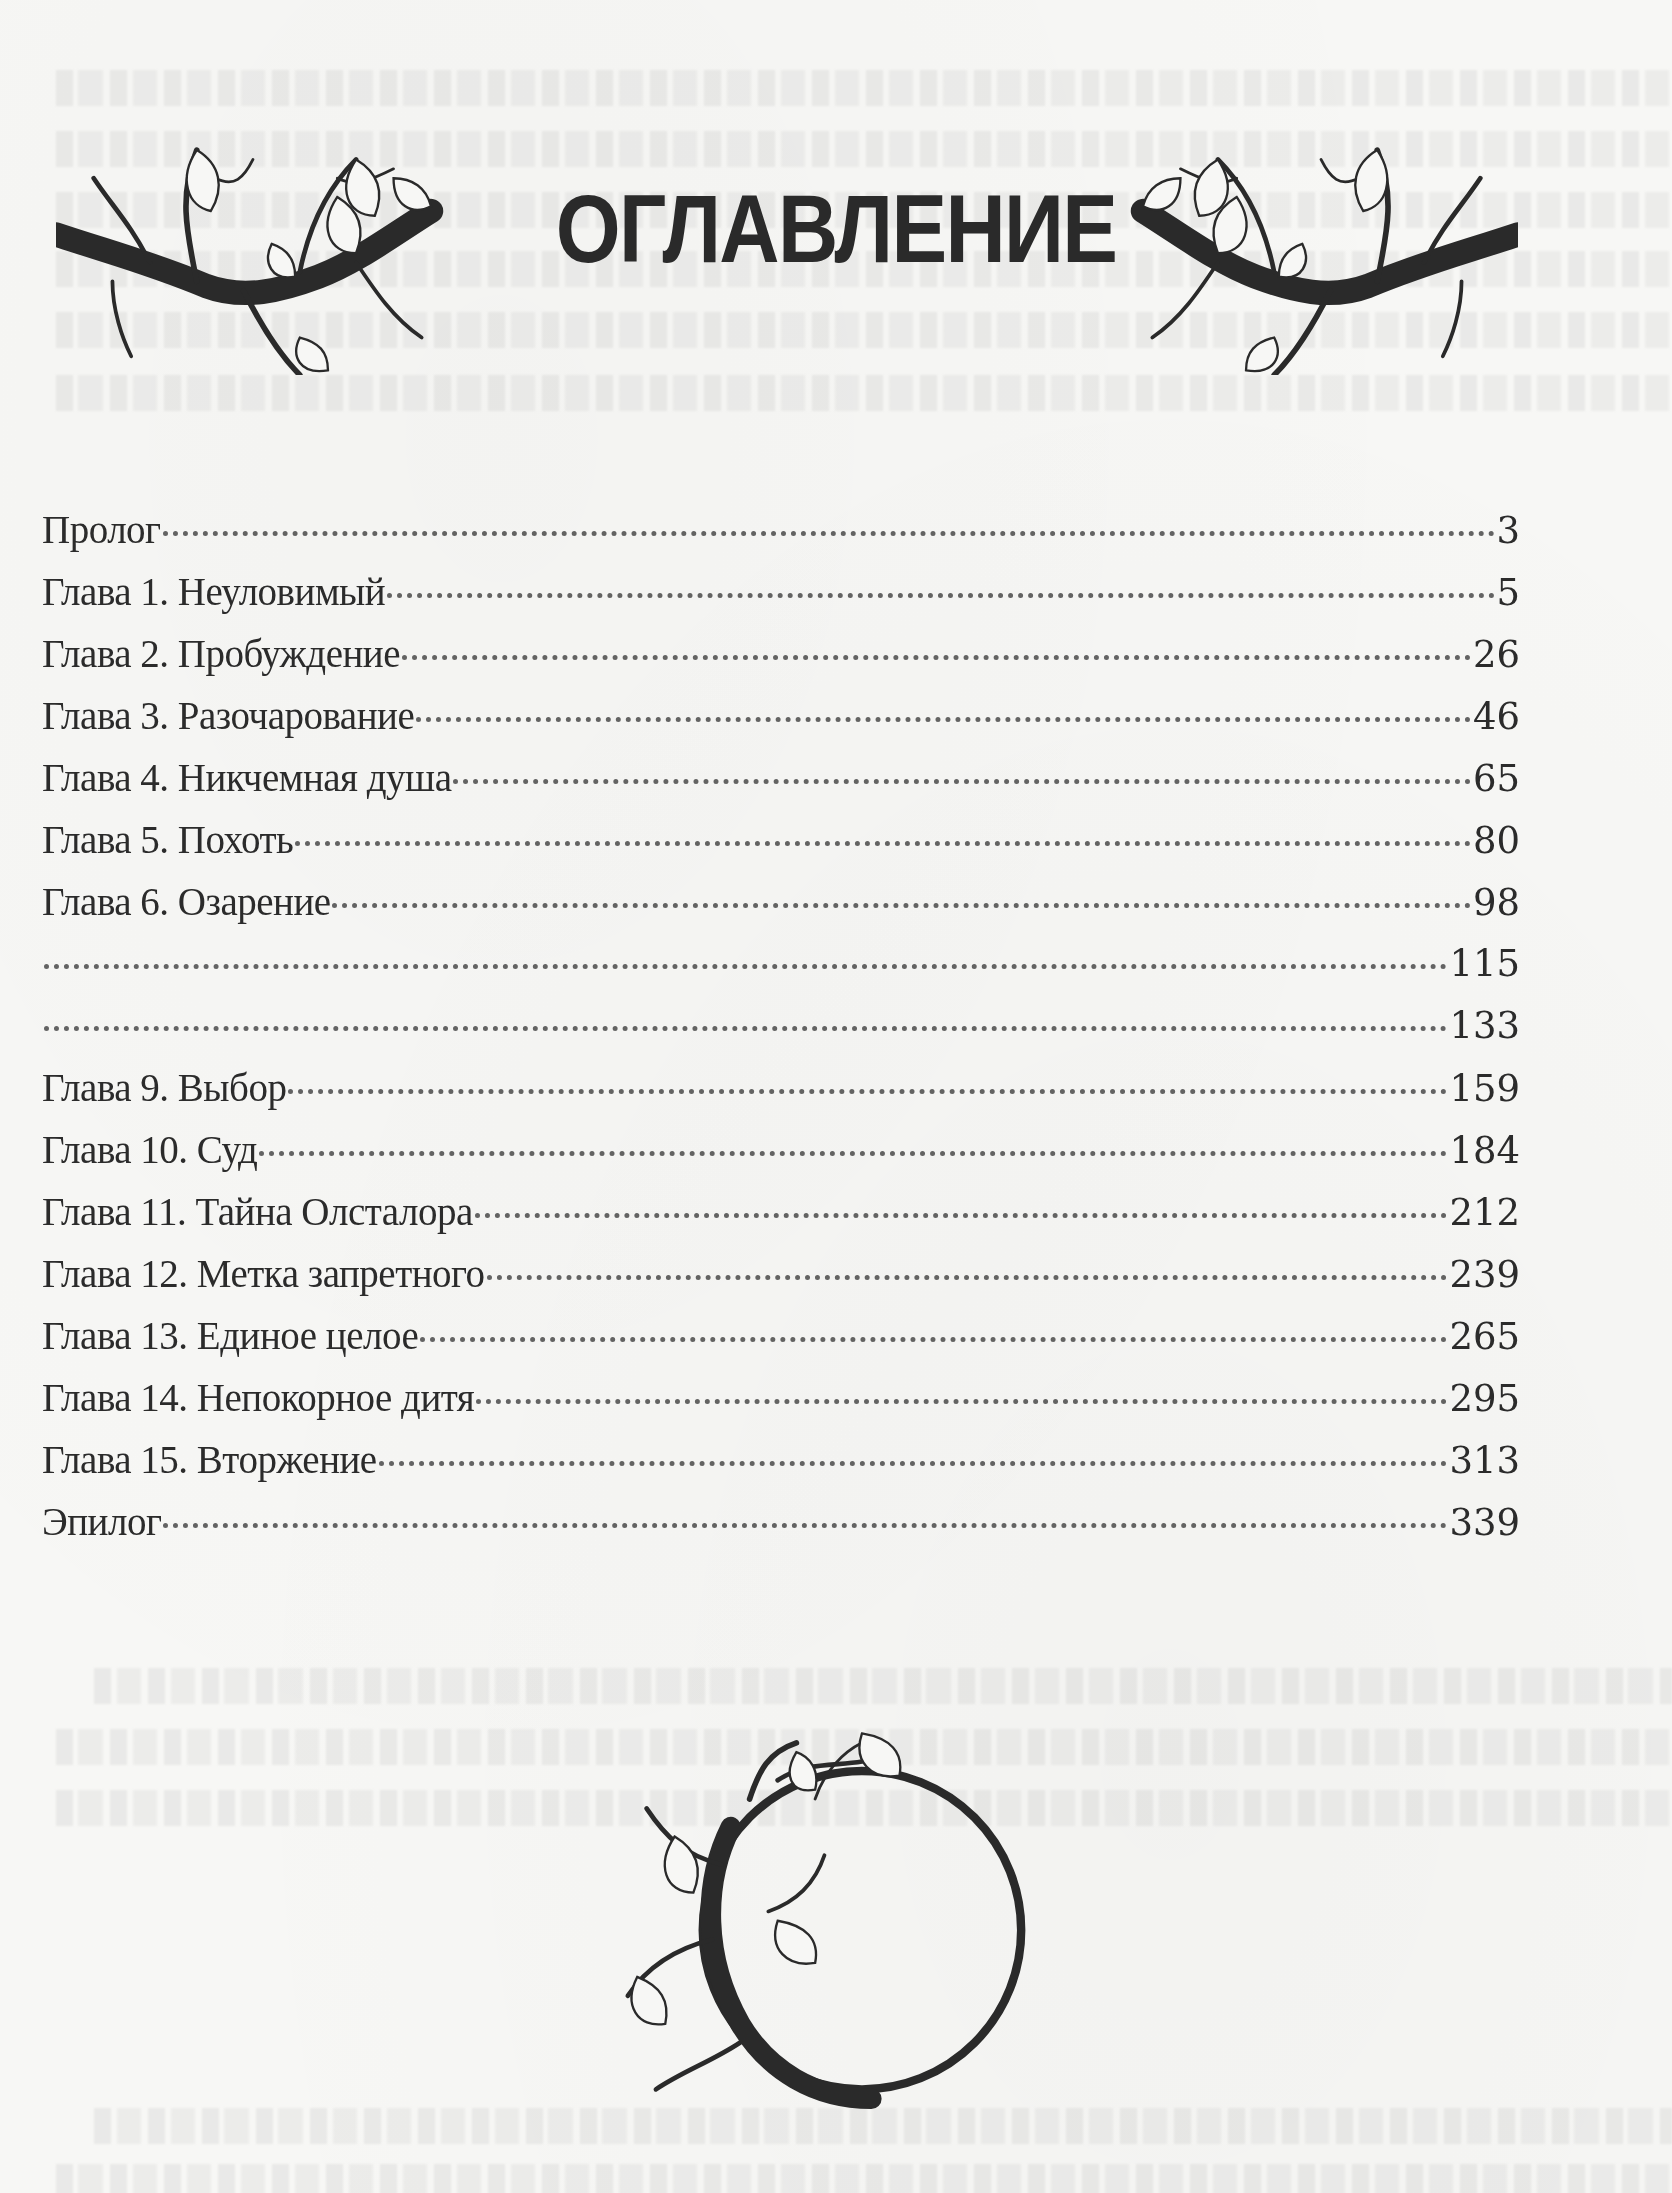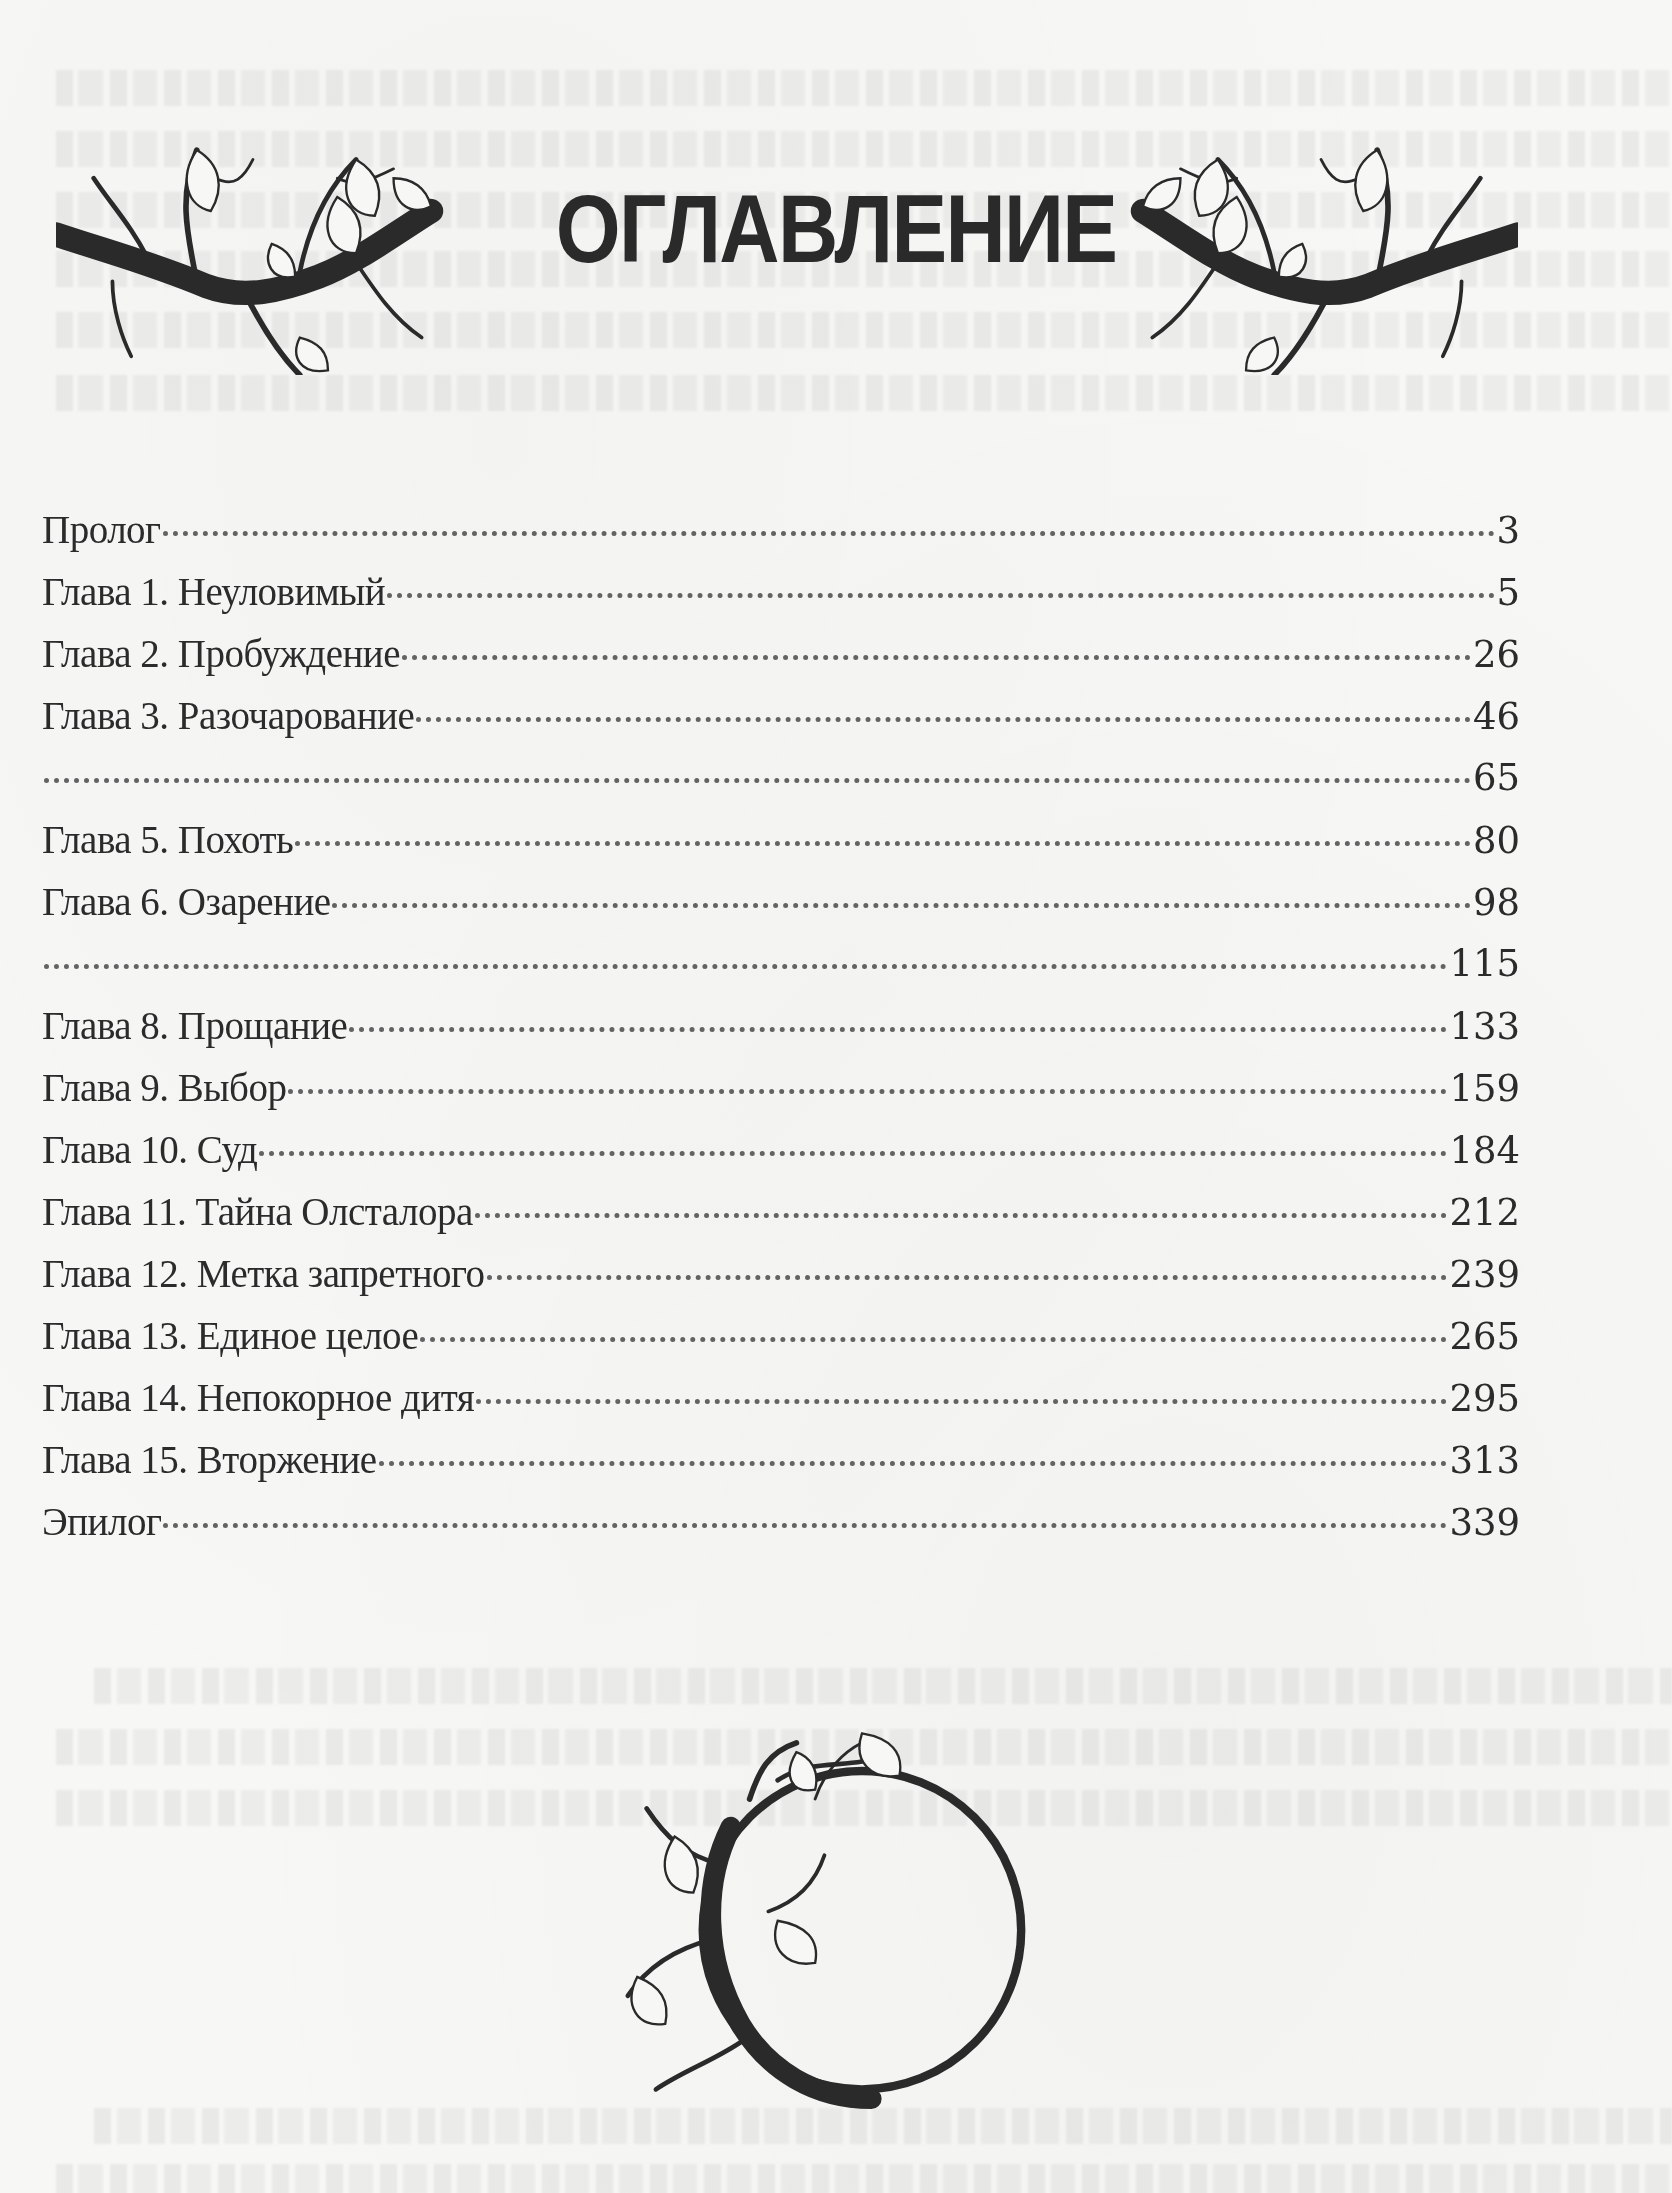--- a/index.html
+++ b/index.html
@@ -194,39 +194,39 @@
     <span class="toc-title">Глава 2. Пробуждение</span>
     <span class="toc-dots"></span>
     <span class="toc-page">26</span>
   </div>
   <div class="toc-row">
     <span class="toc-title">Глава 3. Разочарование</span>
     <span class="toc-dots"></span>
     <span class="toc-page">46</span>
   </div>
   <div class="toc-row">
+    <span class="toc-title">Глава 4. Никчемная душа</span>
     <span class="toc-dots"></span>
     <span class="toc-page">65</span>
   </div>
   <div class="toc-row">
     <span class="toc-title">Глава 5. Похоть</span>
     <span class="toc-dots"></span>
     <span class="toc-page">80</span>
   </div>
   <div class="toc-row">
     <span class="toc-title">Глава 6. Озарение</span>
     <span class="toc-dots"></span>
     <span class="toc-page">98</span>
   </div>
   <div class="toc-row">
     <span class="toc-dots"></span>
     <span class="toc-page">115</span>
   </div>
   <div class="toc-row">
-    <span class="toc-title">Глава 8. Прощание</span>
     <span class="toc-dots"></span>
     <span class="toc-page">133</span>
   </div>
   <div class="toc-row">
     <span class="toc-title">Глава 9. Выбор</span>
     <span class="toc-dots"></span>
     <span class="toc-page">159</span>
   </div>
   <div class="toc-row">
     <span class="toc-title">Глава 10. Суд</span>

